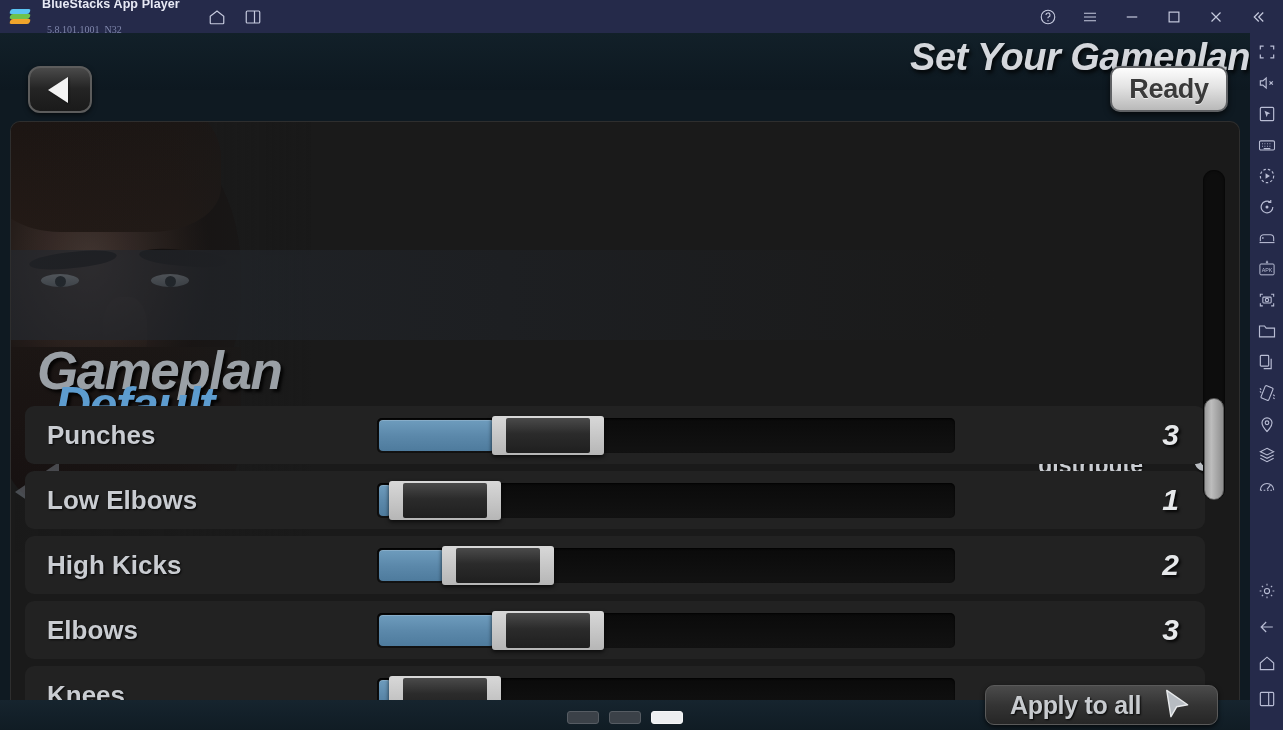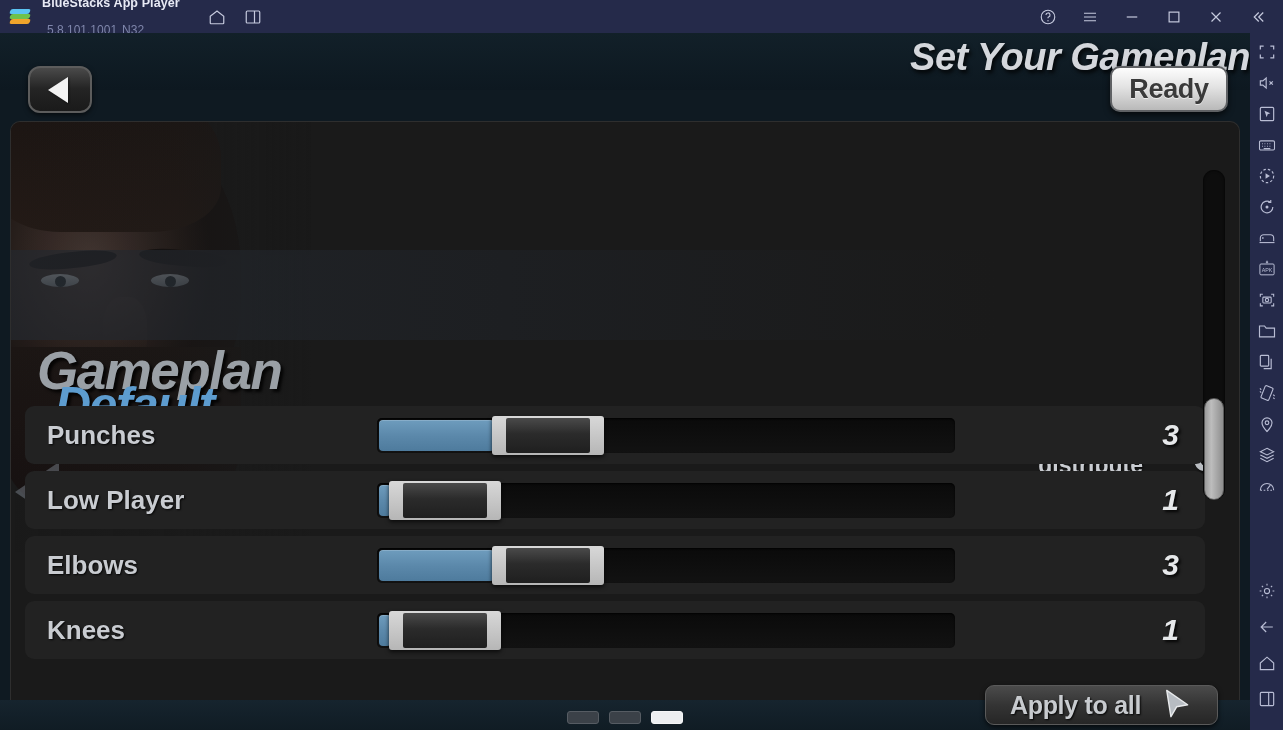--- a/index.html
+++ b/index.html
@@ -14,21 +14,21 @@
     position:absolute; left:0; top:0; width:1283px; height:33px;
     background:#252a4a; display:flex; align-items:center;
   }
   .bs-logo{ width:20px; height:20px; margin-left:10px; position:relative; flex:none; }
   .bs-logo i{ position:absolute; left:0; display:block; width:20px; height:5px; border-radius:2px; }
   .bs-logo i:nth-child(1){ top:2px;  background:#5bc4f1; transform:skewX(-20deg);}
   .bs-logo i:nth-child(2){ top:7px;  background:#6ec24a; transform:skewX(-20deg);}
   .bs-logo i:nth-child(3){ top:12px; background:#f0a42b; transform:skewX(-20deg);}
   .tb-text{ margin-left:12px; line-height:1.05; }
   .tb-title{ color:#e8eaf5; font-size:12.5px; font-weight:bold; letter-spacing:.1px;}
-  .tb-ver{ color:#7f86ab; font-size:12px; margin-top:14px; }
+  .tb-ver{ color:#7f86ab; font-size:10px; margin-top:14px;font-family:Liberation Serif, serif; }
   .tb-ver span{ margin-left:5px; }
   .tb-icons-left{ display:flex; align-items:center; gap:18px; margin-left:28px; }
   .tb-spacer{ flex:1; }
   .tb-icons-right{ display:flex; align-items:center; gap:24px; margin-right:16px; }
   .ticon{ width:18px; height:18px; color:#c6cade; display:flex; align-items:center; justify-content:center; }
   .ticon svg{ display:block; }
 
   
   .game{
     position:absolute; left:0; top:33px; width:1250px; height:697px;
@@ -320,26 +320,34 @@
       <div class="rows" id="rows">
           <div class="row">
             <div class="row-label">Punches</div>
             <div class="slider">
               <div class="slider-fill" style="width:115px"></div>
               <div class="knob" style="left:115px"></div>
             </div>
             <div class="row-value">3</div>
           </div>
           <div class="row">
-            <div class="row-label">Low Player</div>
+            <div class="row-label">Low Elbows</div>
             <div class="slider">
               <div class="slider-fill" style="width:12px"></div>
               <div class="knob" style="left:12px"></div>
             </div>
             <div class="row-value">1</div>
+          </div>
+          <div class="row">
+            <div class="row-label">High Kicks</div>
+            <div class="slider">
+              <div class="slider-fill" style="width:65px"></div>
+              <div class="knob" style="left:65px"></div>
+            </div>
+            <div class="row-value">2</div>
           </div>
           <div class="row">
             <div class="row-label">Elbows</div>
             <div class="slider">
               <div class="slider-fill" style="width:115px"></div>
               <div class="knob" style="left:115px"></div>
             </div>
             <div class="row-value">3</div>
           </div>
           <div class="row">

